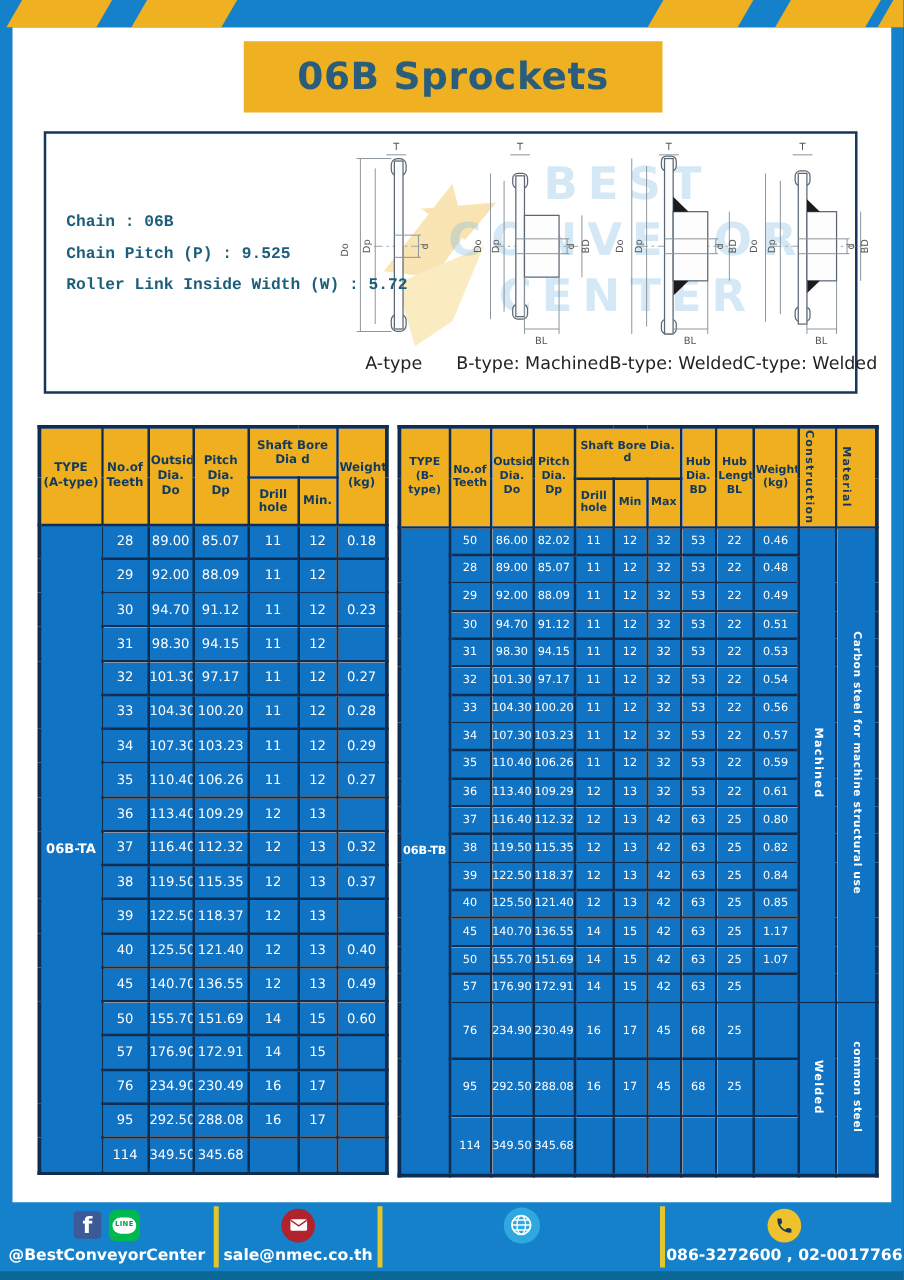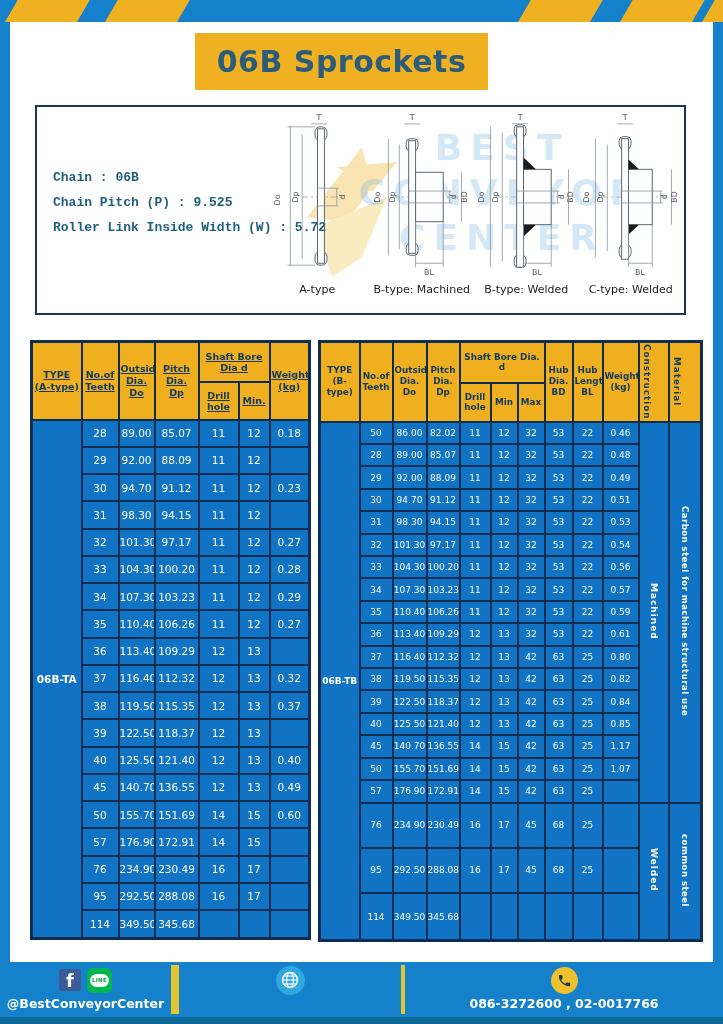--- a/index.html
+++ b/index.html
@@ -9,59 +9,59 @@
     background:#1581CB; overflow:hidden;
     font-family:"DejaVu Sans","Liberation Sans",sans-serif;
   }
   
   .top-band { position:absolute; top:0; left:0; width:723px; height:22px; background:#1581CB; overflow:hidden; }
   .stripe { position:absolute; top:0; height:22px; width:72px; background:#EFB021;
             transform:skewX(-30deg); transform-origin:bottom left; }
   
   .content { position:absolute; top:22px; left:10px; width:703px; height:940px; background:#ffffff; }
   .title-banner {
-    position:absolute; left:185px; top:11px; width:293px; height:57px;
+    position:absolute; left:185px; top:11px; width:335px; height:57px;
     background:#EFB021; display:flex; align-items:center; justify-content:center;
   }
   .title-banner h1 { font-size:30px; font-weight:bold; color:#2A5D7C; letter-spacing:.5px; }
   
   .spec-panel {
     position:absolute; left:25px; top:83px; width:651px; height:210px;
     background:#fff; border:2px solid #16365A;
   }
   .watermark {
     position:absolute; left:300px; top:18px; width:330px; text-align:center;
     color:rgba(120,185,225,0.32); font-weight:bold; font-size:36px; letter-spacing:8px;
     line-height:1.25; pointer-events:none; z-index:0;
   }
   .watermark span { display:block; }
   .wm-bird { position:absolute; left:240px; top:20px; z-index:0; opacity:.35; }
   .spec-lines { position:absolute; left:16px; top:58px; z-index:2;font-family:Liberation Mono, monospace; }
   .spec-lines div { font-size:13px; font-weight:bold; color:#1D5E7C; line-height:25px; white-space:nowrap; }
   .drawings { position:absolute; left:228px; top:6px; width:418px; height:198px; display:flex; z-index:1; }
   .drawing { flex:1; display:flex; flex-direction:column; align-items:center; }
   .drawing svg { width:100px; height:168px; }
-  .drawing .dlabel { font-size:11px; color:#222; margin-top:2px; white-space:nowrap; }
+  .drawing .dlabel { font-size:14px; color:#222; margin-top:2px; white-space:nowrap; }
   .dim { font-size:8px; fill:#555; }
   .part { fill:#fdfdfd; stroke:#5a6672; stroke-width:1; }
   .dline { stroke:#8a949c; stroke-width:.8; }
   .cline { stroke:#9aa4ac; stroke-width:.8; stroke-dasharray:7 3 2 3; }
   .weld { fill:#1b1b1b; }
   
   table.spec-table { border-collapse:collapse; table-layout:fixed; position:absolute; top:318px; height:600px;
                      border:3px solid #0E2D50; }
   table.spec-table th, table.spec-table td { border:2px solid #0E2D50; text-align:center; vertical-align:middle; overflow:hidden; }
   table.spec-table thead th { background:#EFAF1F; color:#123A5E; font-weight:bold; padding:1px; }
   table.spec-table thead tr:nth-child(1) { height:40px; }
   table.spec-table thead tr:nth-child(2) { height:38px; }
   table.spec-table thead th span { display:block; line-height:1.25; }
   table.spec-table tbody td { background:#1173C4; color:#fff; }
   table.left  { left:20px;  width:278px; }
   table.right { left:308px; width:382px; }
-  table.left  thead th { font-size:9.5px;text-decoration:underline; }
+  table.left  thead th { font-size:9.5px; }
   table.right thead th { font-size:8.8px; }
   table.left  tbody td { font-size:10.5px; }
   table.right tbody td { font-size:9px; }
   td.type-cell { font-size:11px; font-weight:bold; }
   .vert-head span, td.vert-cell span { writing-mode:vertical-rl; display:inline-block; letter-spacing:1px; line-height:1; }
   td.vert-cell { font-weight:bold; }
   td.vert-cell span { font-size:9px; }
   td.material-cell span { font-size:8.5px; letter-spacing:.5px; }
   
   .footer { position:absolute; top:962px; left:0; width:723px; height:55px; background:#1581CB;
@@ -736,20 +736,31 @@
           </div>
         <div class="icon-line">
             <div class="bubble">
               <span>LINE</span>
             </div>
           </div>
       </div>
       <div class="flabel">@BestConveyorCenter</div>
     </div>
     <div class="sep"></div>
+    <div class="fsec sec-email">
+      <div class="icons">
+        <div class="icon-round icon-mail">
+          <svg viewBox="0 0 24 24" width="16" height="16">
+              <rect x="2" y="5" width="20" height="14" rx="2" fill="#fff"></rect>
+              <path d="M2.5 6.5l9.5 6.5 9.5-6.5" stroke="#B0222C" stroke-width="1.6" fill="none"></path>
+            </svg>
+        </div>
+      </div>
+      <div class="flabel">sale@nmec.co.th</div>
+    </div>
     <div class="sep"></div>
     <div class="fsec sec-web">
       <div class="icons">
         <div class="icon-round icon-globe">
           <svg viewBox="0 0 20 20" width="20" height="20">
               <circle cx="10" cy="10" r="7.5" fill="none" stroke="#fff" stroke-width="1.4"></circle>
               <ellipse cx="10" cy="10" rx="3.4" ry="7.5" fill="none" stroke="#fff" stroke-width="1.1"></ellipse>
               <line x1="2.5" y1="10" x2="17.5" y2="10" stroke="#fff" stroke-width="1.1"></line>
               <line x1="3.6" y1="6" x2="16.4" y2="6" stroke="#fff" stroke-width="1.1"></line>
               <line x1="3.6" y1="14" x2="16.4" y2="14" stroke="#fff" stroke-width="1.1"></line>

